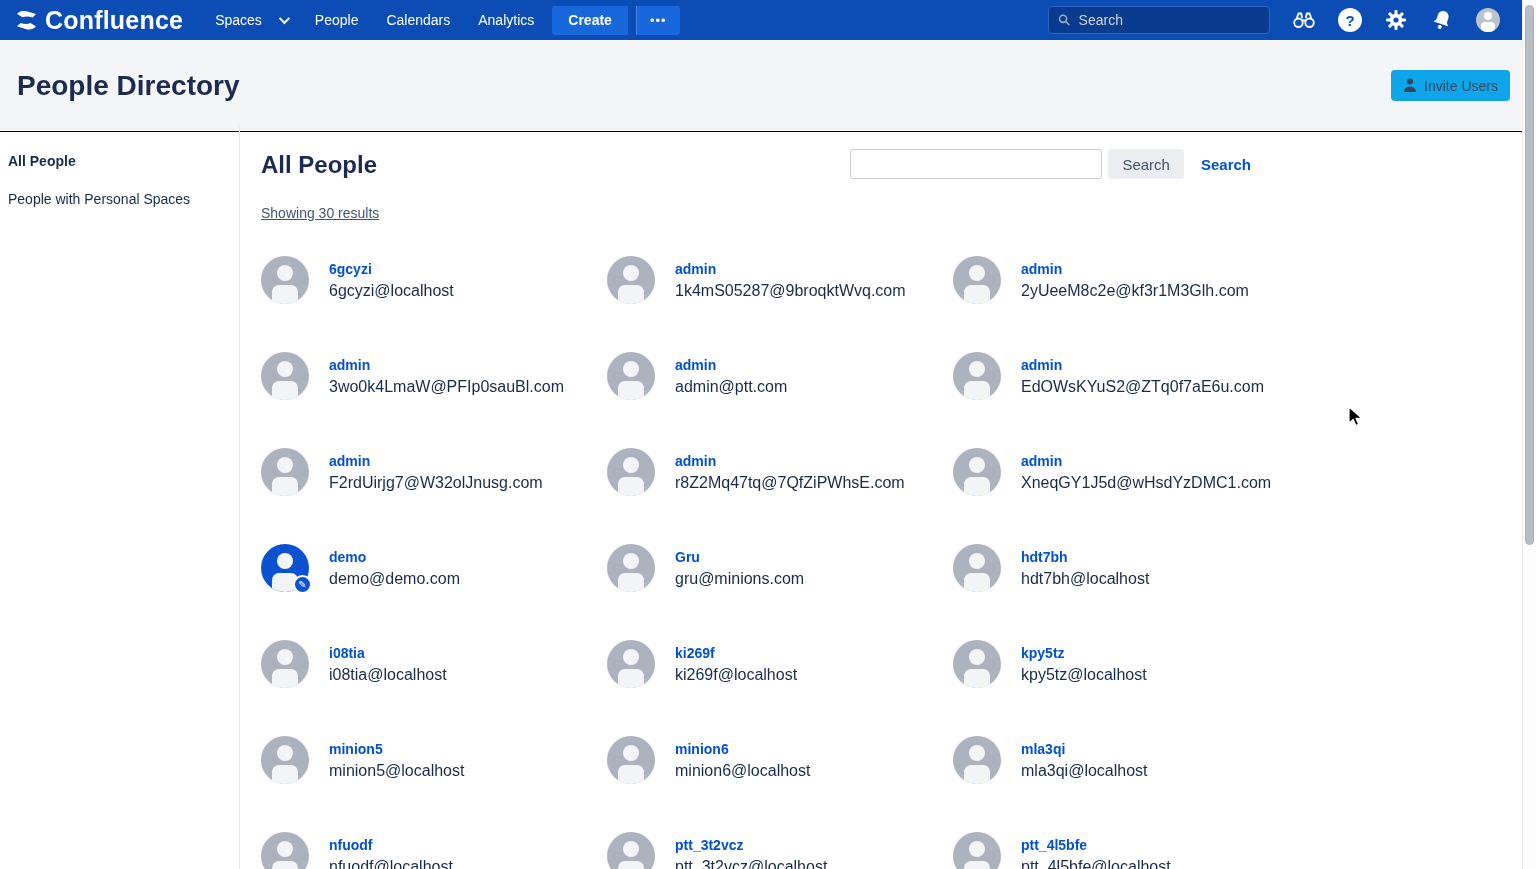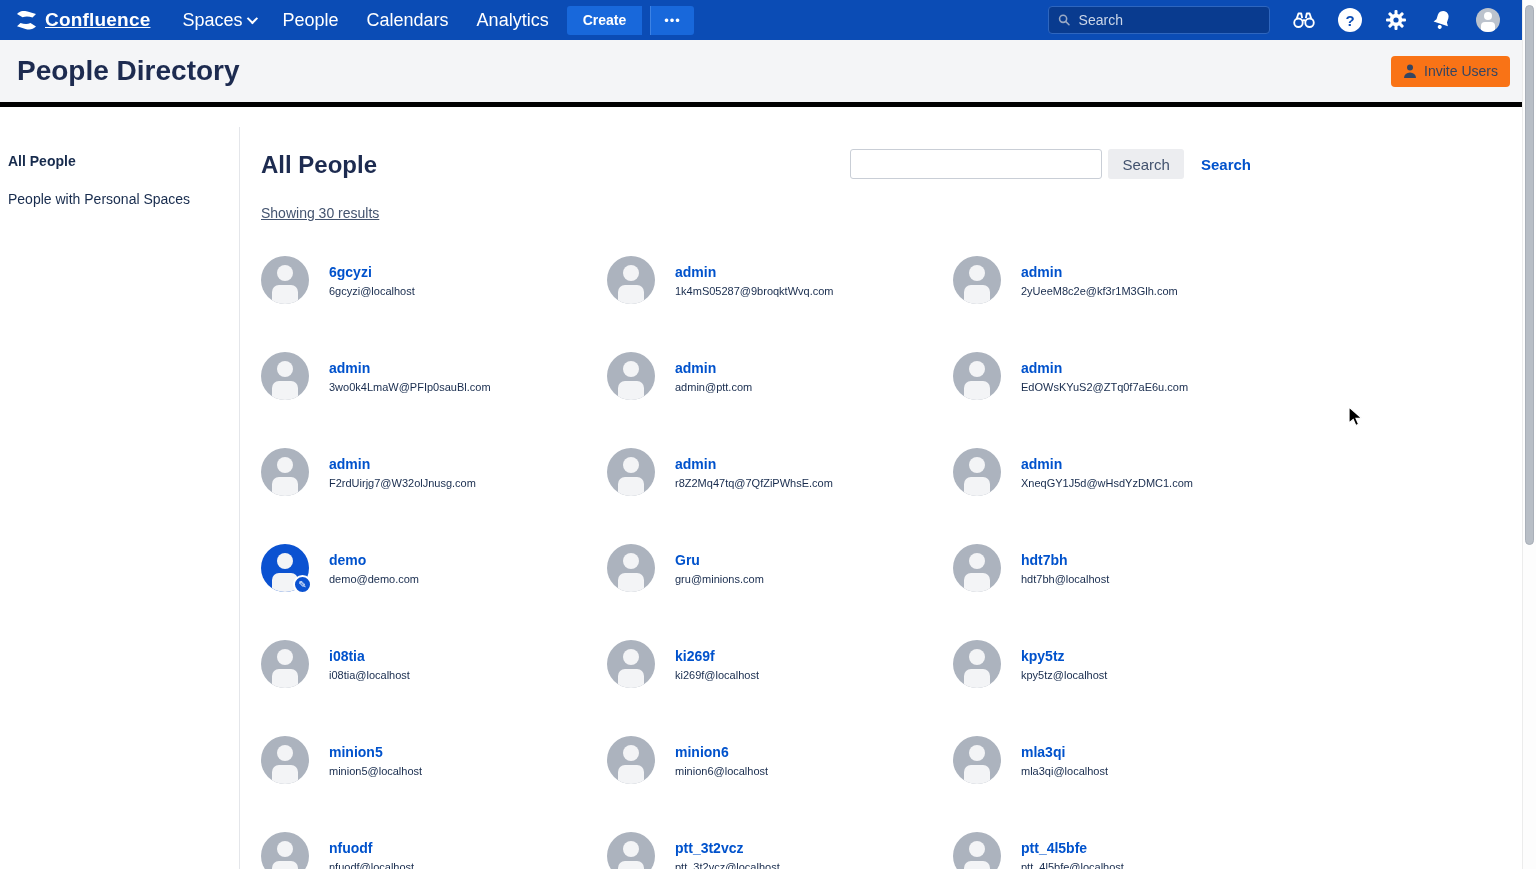--- a/index.html
+++ b/index.html
@@ -3,24 +3,24 @@
 <meta charset="utf-8">
 <style>
   * { margin:0; padding:0; box-sizing:border-box; }
   html,body { width:1536px; height:869px; overflow:hidden; background:#fff;
     font-family:"Liberation Sans", sans-serif; color:#172B4D; }
 
   
   .topnav { position:absolute; top:0; left:0; width:1536px; height:40px;
     background:#0B4CB5; display:flex; align-items:center; padding:0 14px 0 16px; }
   .brand { display:flex; align-items:center; gap:8px; margin-right:22px; cursor:pointer; }
-  .brand-name { color:#fff; font-size:19px; font-weight:600; letter-spacing:.2px;text-decoration:underline; }
+  .brand-name { color:#fff; font-size:25px; font-weight:600; letter-spacing:.2px; }
   .nav-items { display:flex; align-items:center; gap:8px; }
-  .nav-item { color:#fff; font-size:18px; padding:6px 10px; border-radius:3px;
-    display:flex; align-items:center; gap:4px; cursor:pointer; white-space:nowrap; }
+  .nav-item { color:#fff; font-size:14px; padding:6px 10px; border-radius:3px;
+    display:flex; align-items:center; gap:17px; cursor:pointer; white-space:nowrap; }
   .chev { width:8px; height:8px; border-right:2px solid #fff; border-bottom:2px solid #fff;
     transform:rotate(45deg) translateY(-2px); display:inline-block; }
   .create-btn { background:#1868DB; color:#fff; font-size:14px; font-weight:600;
     border:none; height:29px; padding:0 16px; border-radius:3px 0 0 3px; cursor:pointer; }
   .more-btn { background:#1868DB; color:#fff; font-size:13px; letter-spacing:1px;
     border:none; border-left:1px solid #3D82E4; height:29px; padding:0 13px;
     border-radius:0 3px 3px 0; cursor:pointer; }
   .nav-right { margin-left:auto; display:flex; align-items:center; gap:22px; padding-right:22px; }
   .nav-search { display:flex; align-items:center; gap:8px; width:222px; height:28px;
     background:#093B8F; border:1px solid #2E66BF; border-radius:4px; padding:0 9px; }
@@ -31,25 +31,25 @@
   .help-circle { width:24px; height:24px; border-radius:50%; background:#fff; color:#0B4CB5;
     font-weight:700; font-size:15px; display:flex; align-items:center; justify-content:center; cursor:pointer; }
   .nav-avatar { width:24px; height:24px; border-radius:50%; background:#BCC3CD;
     position:relative; overflow:hidden; cursor:pointer; }
   .nav-avatar::before { content:""; position:absolute; left:8px; top:4px; width:8px; height:8px;
     border-radius:50%; background:#fff; }
   .nav-avatar::after { content:""; position:absolute; left:5px; top:14px; width:14px; height:10px;
     border-radius:4px 4px 0 0; background:#fff; }
 
   
-  .page-header { position:absolute; top:40px; left:0; width:1536px; height:67px;
-    background:#F4F5F7; border-bottom:5px solid #000000; display:flex;
+  .page-header { position:absolute; top:40px; left:0; width:1536px; height:92px;
+    background:#F4F5F7; border-bottom:1px solid #000000; display:flex;
     align-items:center; padding:0 26px 0 17px; }
   .page-title { font-size:28px; font-weight:700; color:#1D2B50; }
-  .invite-btn { margin-left:auto; height:31px; background:#f97316; border:none;
+  .invite-btn { margin-left:auto; height:31px; background:#0ea5e9; border:none;
     border-radius:4px; color:#344563; font-size:14px; font-weight:500; padding:0 12px;
     display:flex; align-items:center; gap:7px; cursor:pointer; }
 
   
   .content { position:absolute; top:127px; left:0; width:1240px; height:752px; display:flex; }
   .sidebar { width:240px; border-right:1px solid #E4E6EA; padding:26px 10px 0 8px; flex-shrink:0; }
   .side-item { display:block; font-size:14px; color:#172B4D; margin-bottom:22px;
     cursor:pointer; text-decoration:none; }
   .side-item.active { font-weight:700; }
 
@@ -77,21 +77,21 @@
     border-radius:50%; background:#F3F4F6; }
   .avatar-mask::after { content:""; position:absolute; left:11px; top:29px; width:26px; height:19px;
     border-radius:7px 7px 0 0; background:#F3F4F6; }
   .avatar.avatar-demo { background:#0B52D1; }
   .badge { display:none; position:absolute; right:-3px; bottom:-2px; width:19px; height:19px;
     border-radius:50%; background:#0B52D1; border:2px solid #fff; color:#fff;
     font-size:10px; line-height:15px; text-align:center; }
   .avatar-demo .badge { display:block; }
   .person-info { display:flex; flex-direction:column; gap:5px; }
   .person-name { color:#0052CC; font-size:14px; font-weight:700; text-decoration:none; cursor:pointer; }
-  .person-email { color:#172B4D; font-size:11px; }
+  .person-email { color:#172B4D; font-size:16px; }
 
   
   .scrollbar-track { position:absolute; top:0; right:0; width:14px; height:869px;
     background:#FDFDFD; border-left:1px solid #ECECEC; }
   .scrollbar-thumb { position:absolute; top:5px; left:2px; width:9px; height:540px;
     border-radius:5px; background:#B8BEC6; border:1px solid #A9AFB8; cursor:pointer; }
 
   .cursor { position:absolute; left:1348px; top:406px; pointer-events:none; }
 </style>
 </head>

